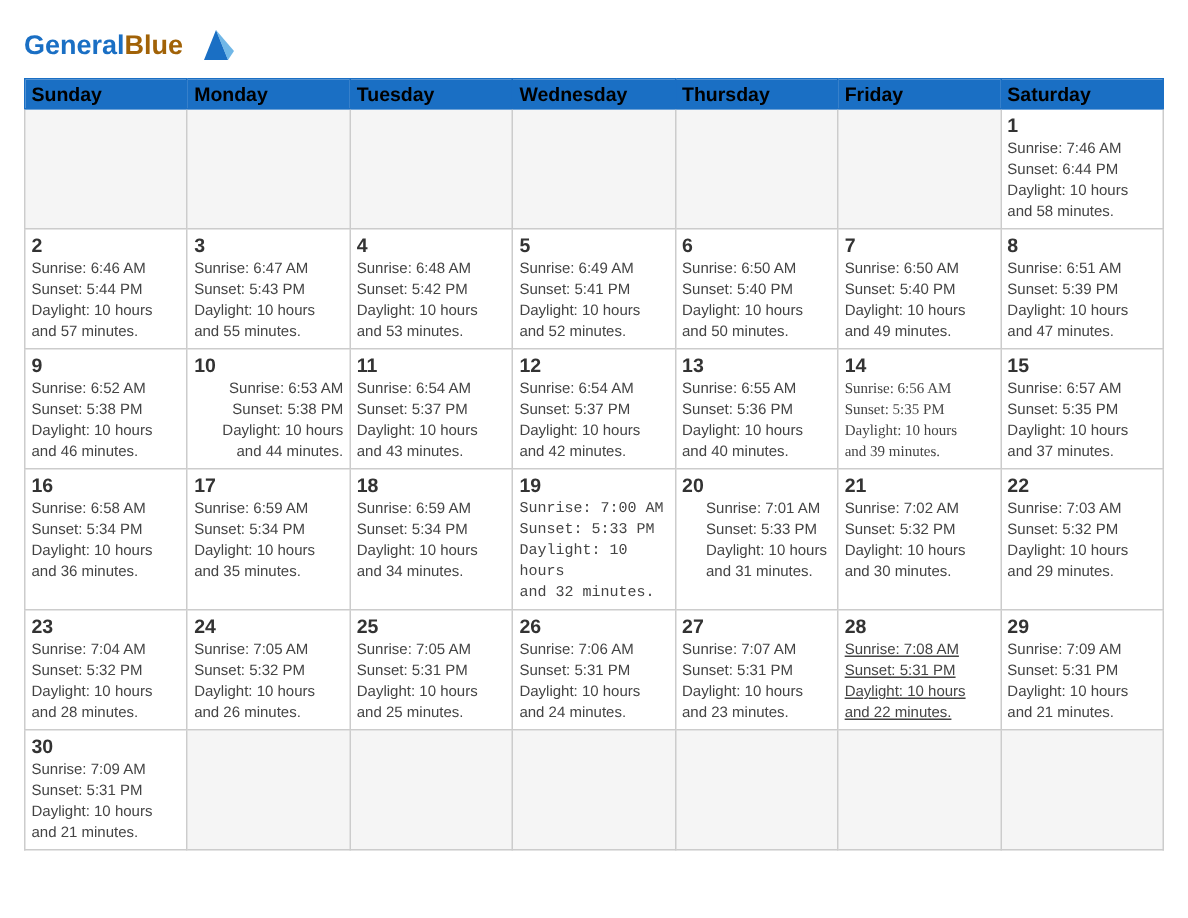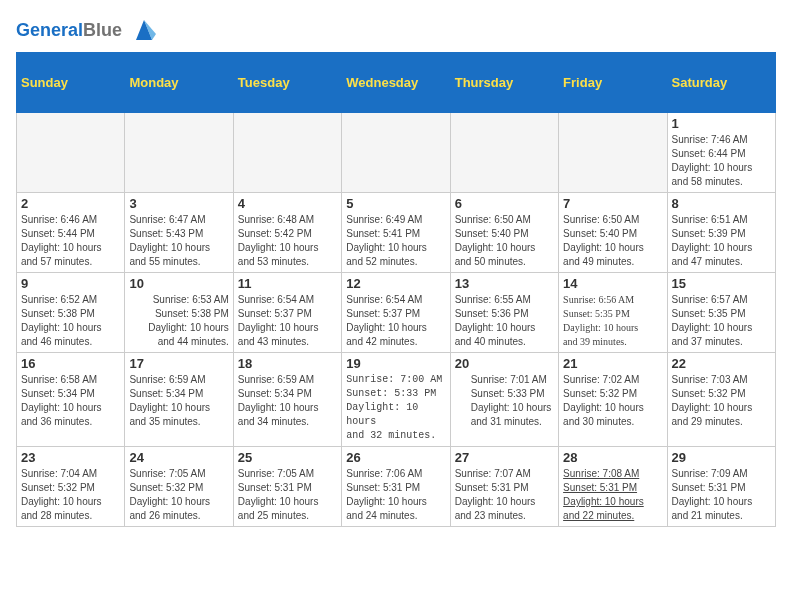--- a/index.html
+++ b/index.html
@@ -42,24 +42,24 @@
       font-size: 14px;
       color: #555;
     }
     .calendar {
       width: 100%;
       border-collapse: collapse;
       border: 1px solid #ccc;
     }
     .calendar th {
       background-color: #1a6fc4;
-      color: #fde047;
+      color: #000000;
       font-size: 13px;
       font-weight: bold;
-      padding: 22px 4px;
+      padding: 2px 4px;
       text-align: left;
       border: 1px solid #1a6fc4;
     }
     .calendar td {
       vertical-align: top;
       border: 1px solid #ccc;
       padding: 3px 4px;
       width: calc(100% / 7);
       min-height: 70px;
       font-size: 10.5px;
@@ -82,21 +82,21 @@
       line-height: 1.4;
     }
   </style>
 </head>
 <body>
 
 <div class="header">
   <div class="logo">
     <div style="display:flex;align-items:center;">
       <span class="logo-text">
-        <span>General</span><span style="color:#737373;">Blue</span>
+        <span>General</span><span style="color:#a16207;">Blue</span>
       </span>
       <svg width="36" height="28" viewBox="0 0 36 28" style="margin-left:4px;">
         <polygon points="10,24 18,4 26,24" fill="#1a6fc4"></polygon>
         <polygon points="18,4 30,18 26,24" fill="#3399dd" opacity="0.7"></polygon>
       </svg>
     </div>
   </div>
   <div class="title-block">
     <div class="month-title"></div>
     <div class="location"></div>
@@ -328,14 +328,29 @@
 and 22 minutes.</div>
         </td>
         <td>
           <span class="day-number">29</span>
           <div class="day-info" style="white-space: pre-line;">Sunrise: 7:09 AM
 Sunset: 5:31 PM
 Daylight: 10 hours
 and 21 minutes.</div>
         </td>
       </tr>
+      <tr>
+        <td>
+          <span class="day-number">30</span>
+          <div class="day-info" style="white-space: pre-line;">Sunrise: 7:09 AM
+Sunset: 5:31 PM
+Daylight: 10 hours
+and 21 minutes.</div>
+        </td>
+        <td class="empty"></td>
+        <td class="empty"></td>
+        <td class="empty"></td>
+        <td class="empty"></td>
+        <td class="empty"></td>
+        <td class="empty"></td>
+      </tr>
     </tbody>
 </table>
 
 </body></html>

